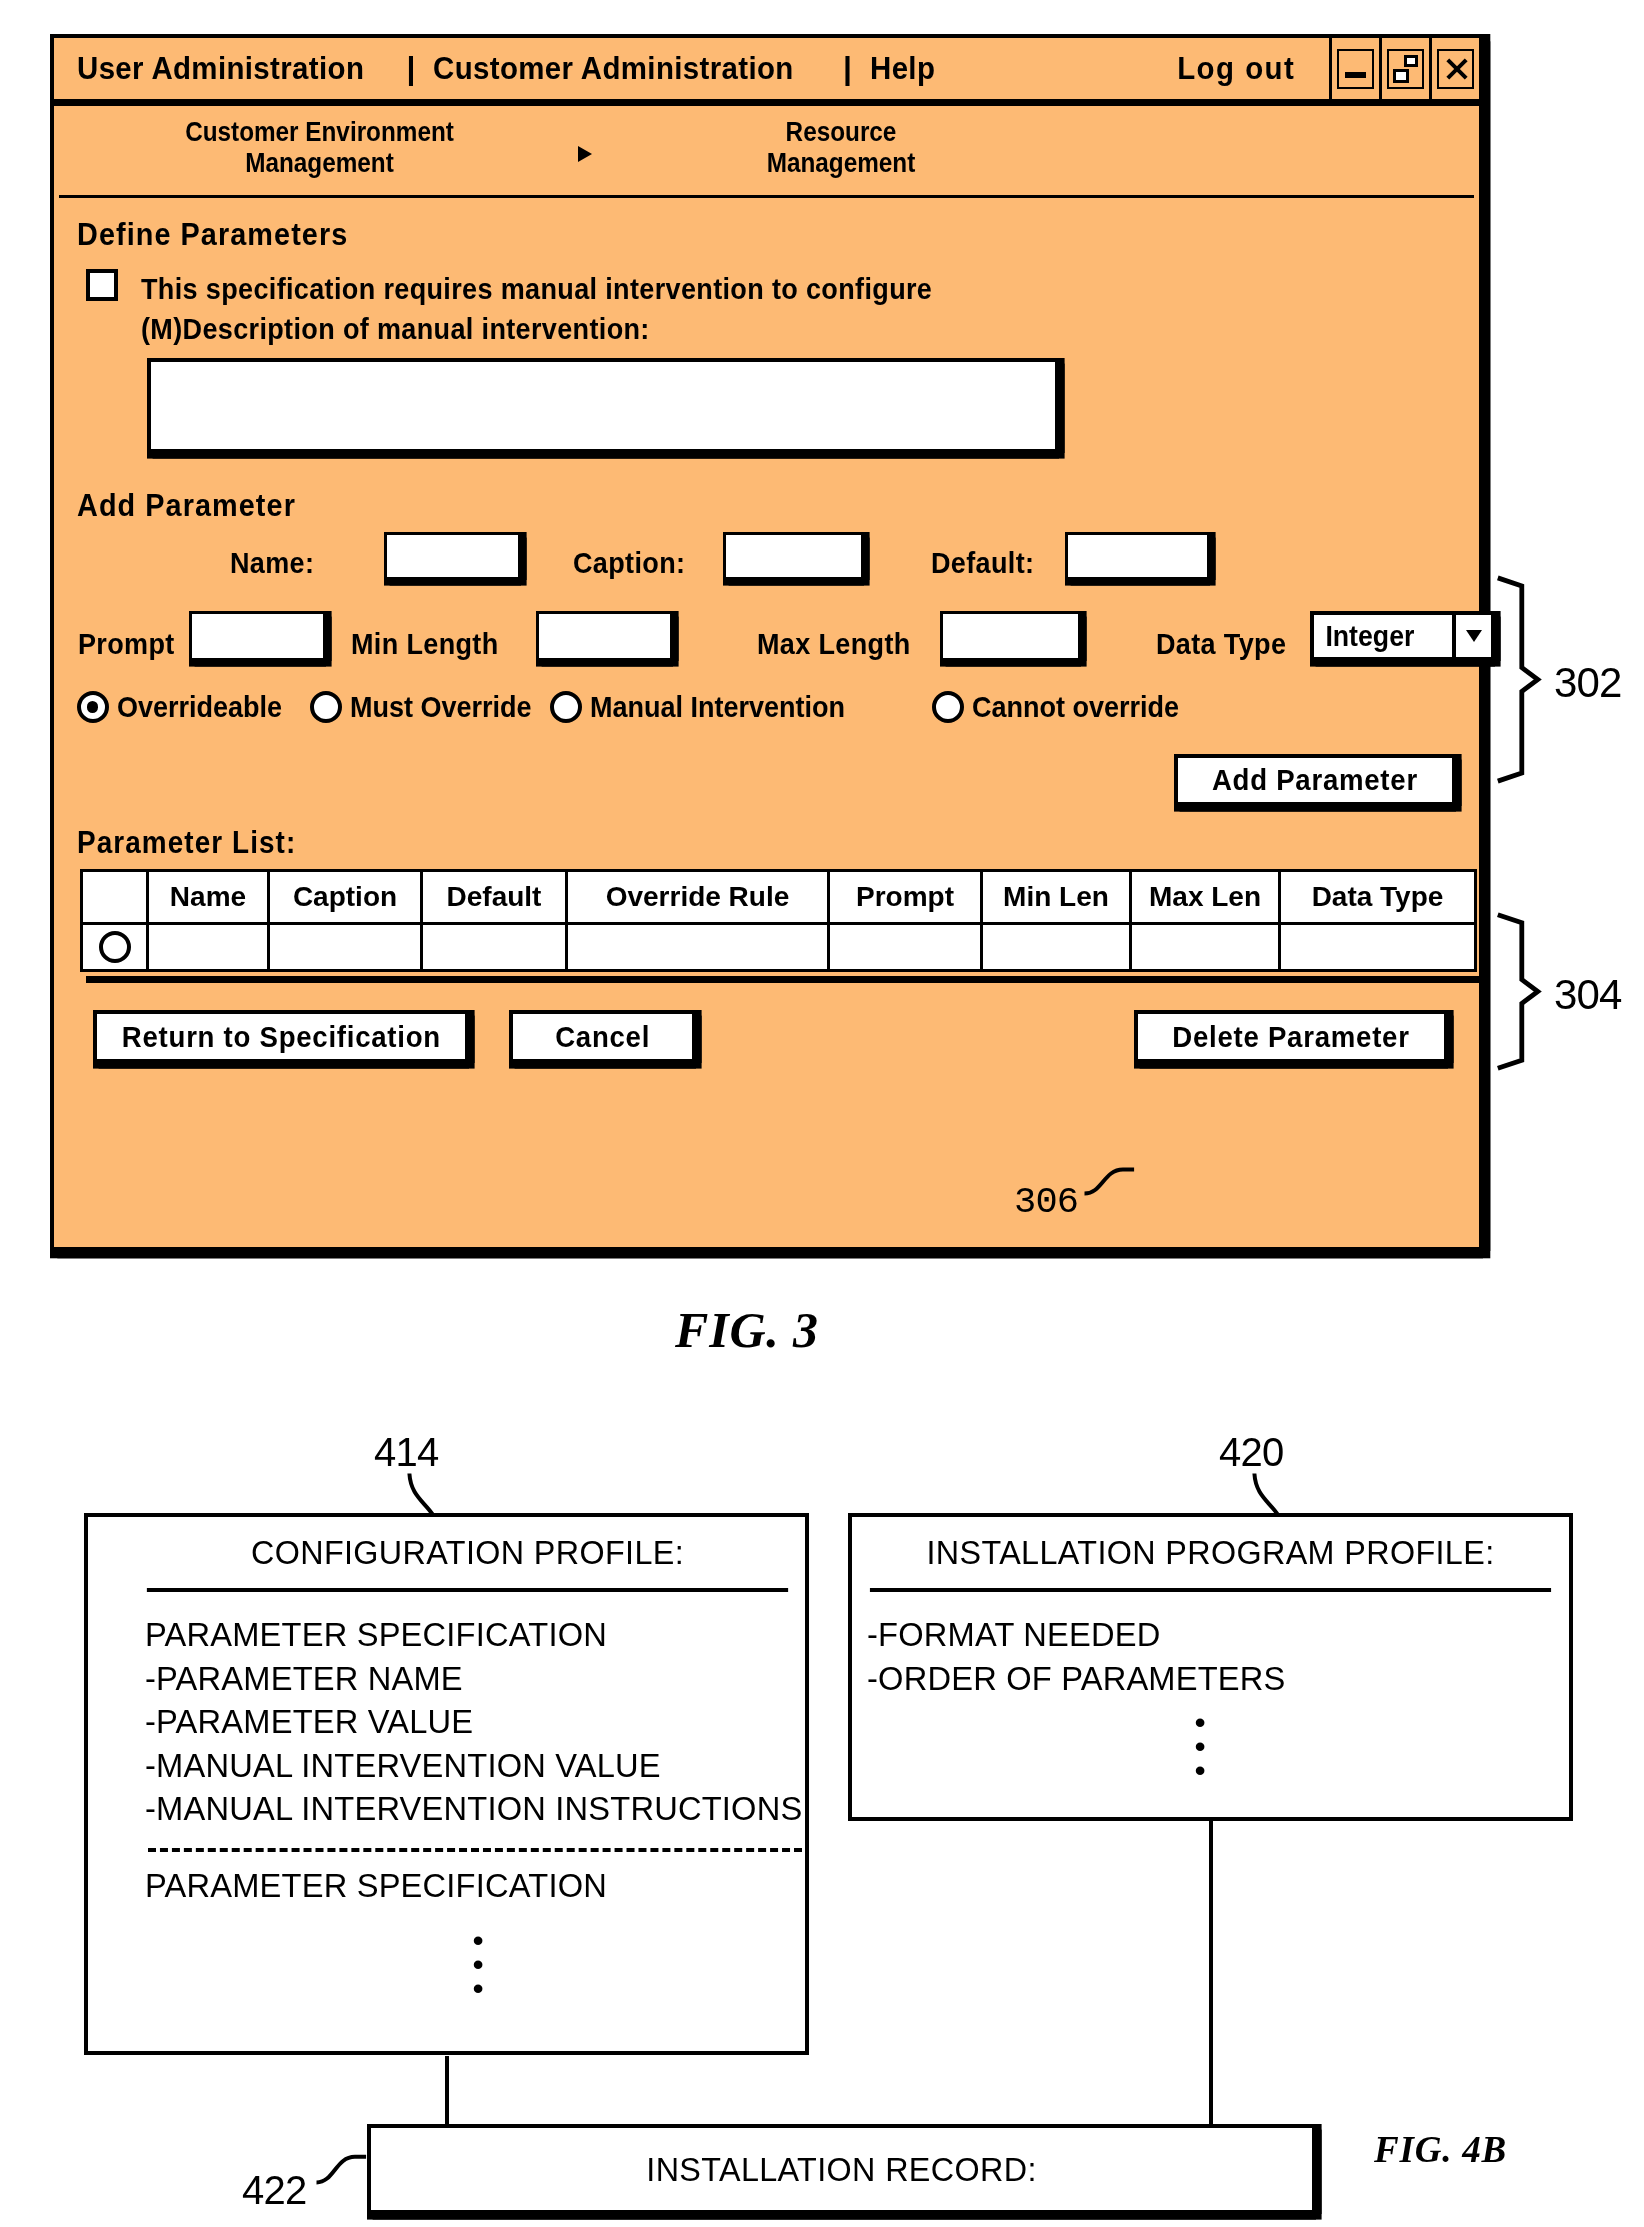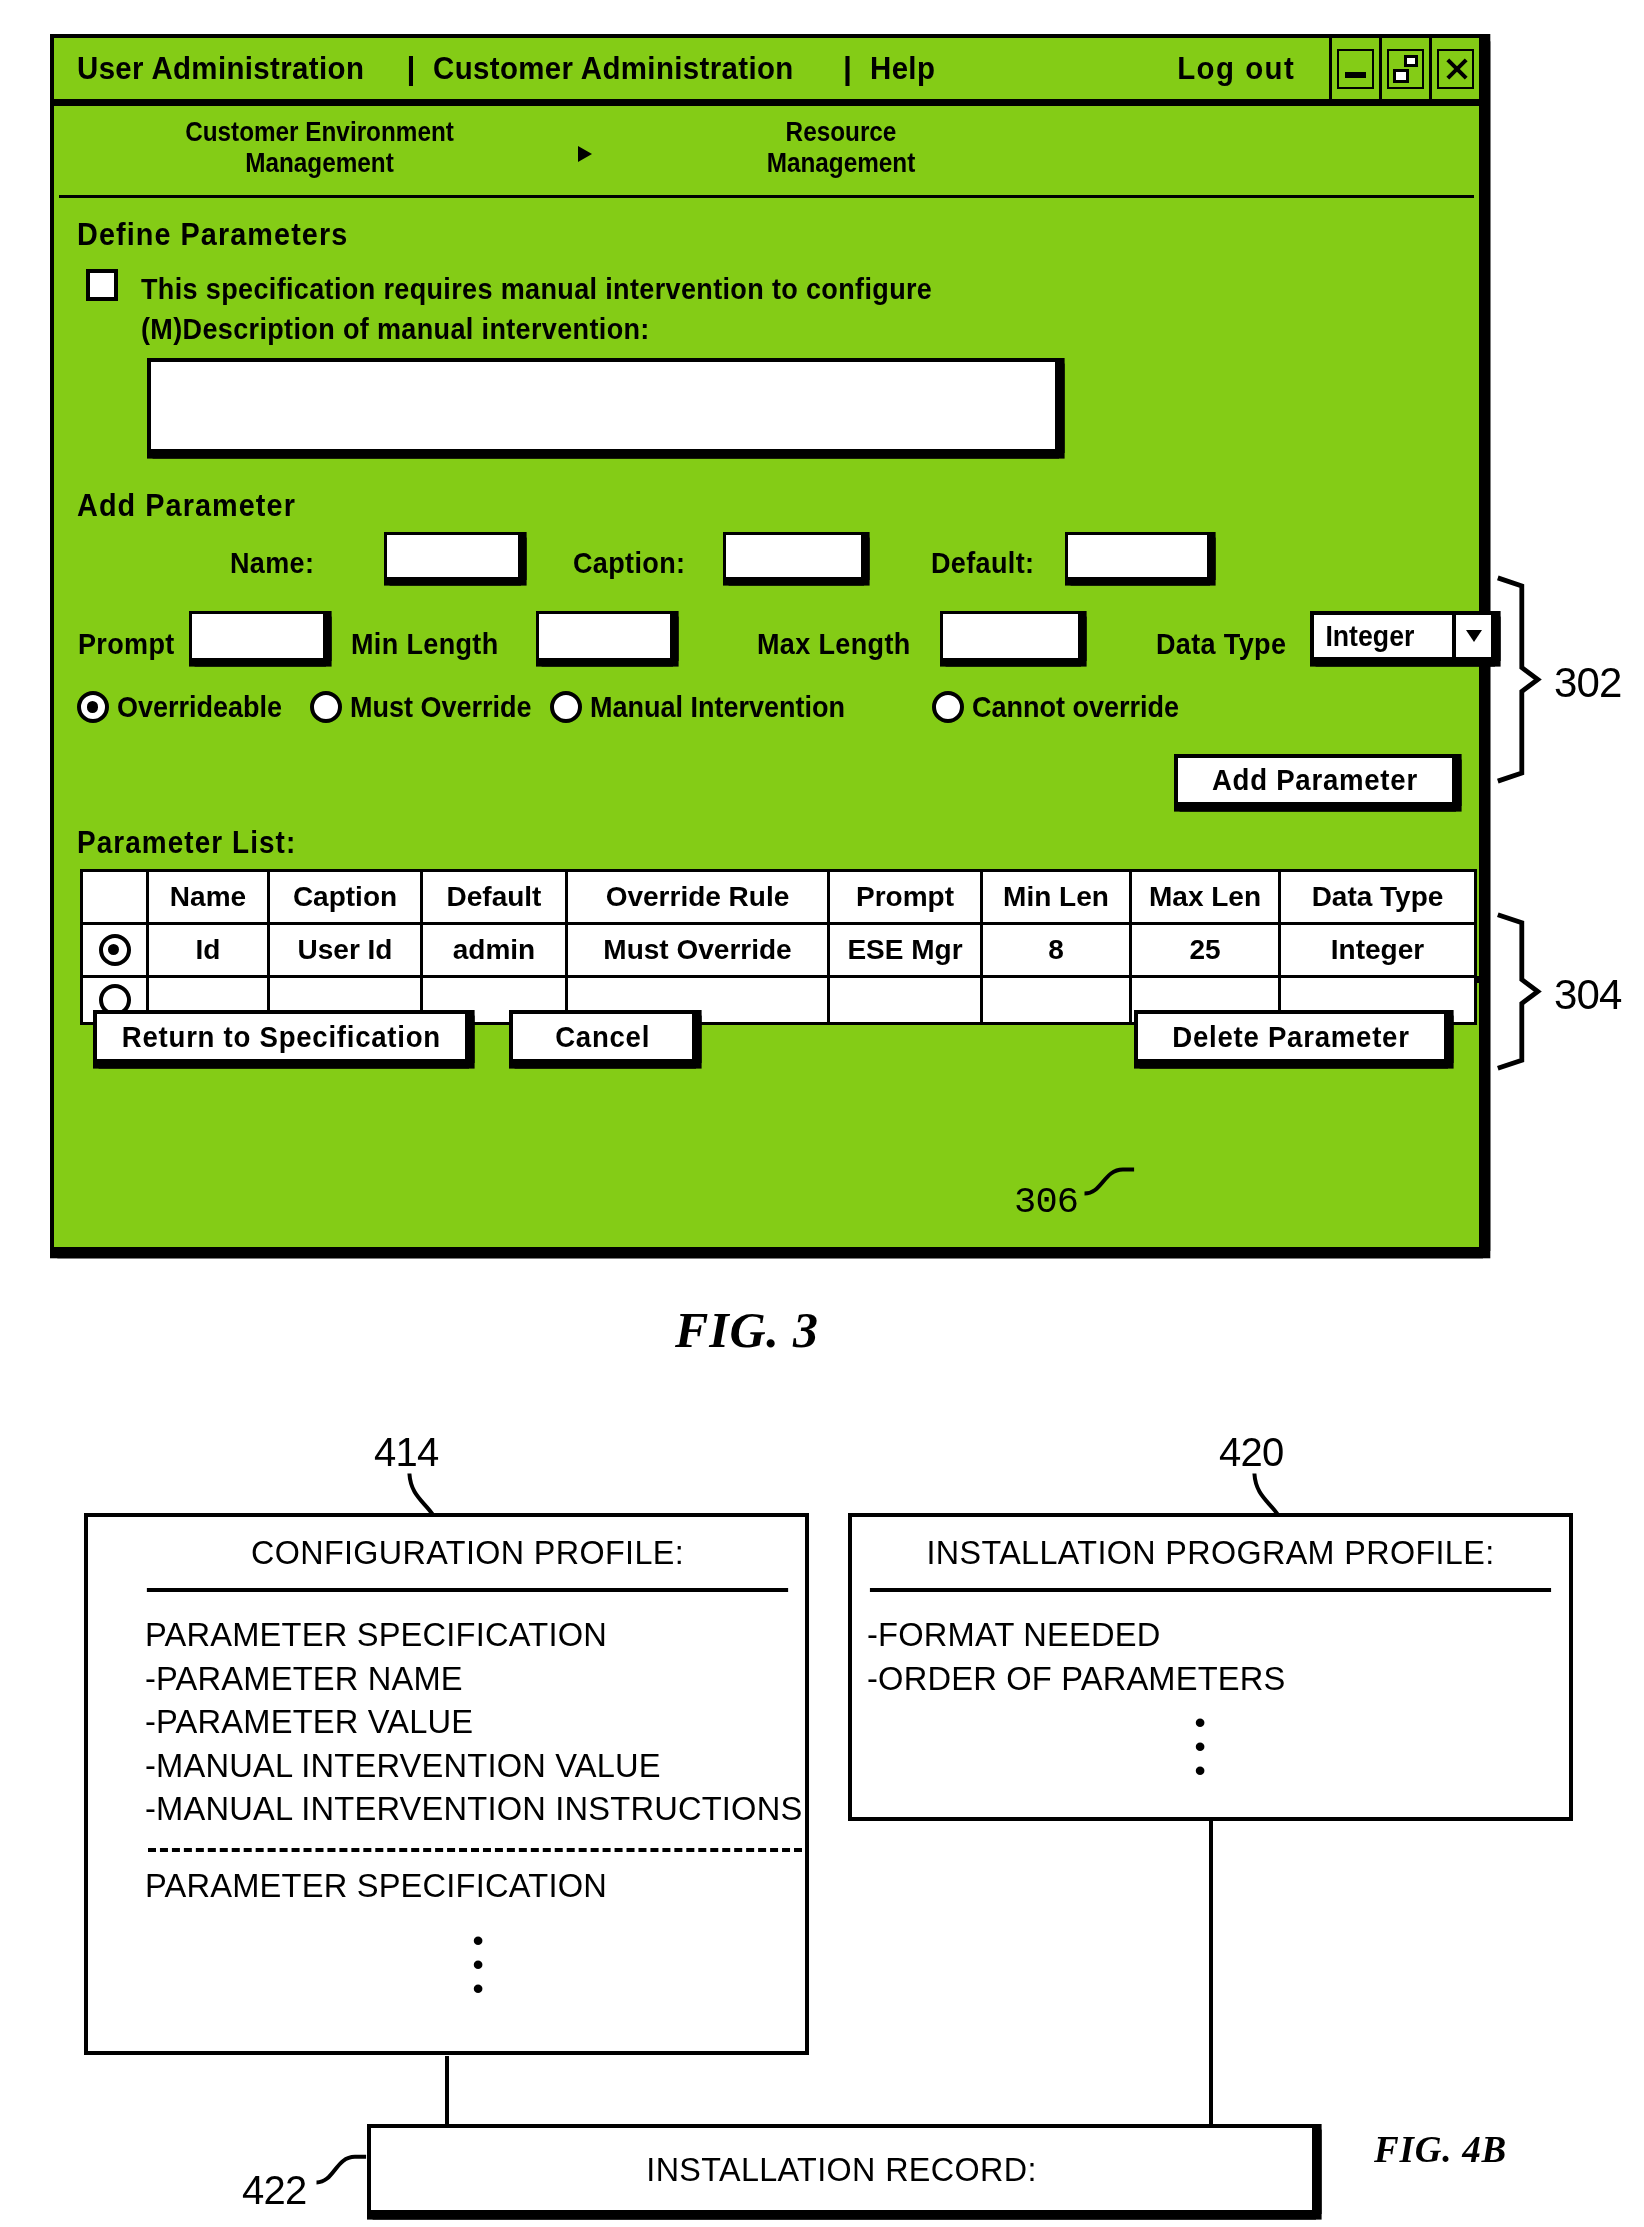--- a/index.html
+++ b/index.html
@@ -16,21 +16,21 @@
     overflow: hidden;
   }
 
   
   .app-window {
     position: absolute;
     left: 50px;
     top: 34px;
     width: 1433px;
     height: 1217px;
-    background: #84cc16;
+    background: #fdba74;
     border: 4px solid #000000;
     box-shadow: 7.3px 0 0 0 #000000, 0 7.3px 0 0 #000000, 7.3px 7.3px 0 0 #000000;
     box-sizing: border-box;
   }
 
   
   .titlebar {
     position: relative;
     height: 68px;
     border-bottom: 7.3px solid #000000;
@@ -547,33 +547,20 @@
           <th>Caption</th>
           <th>Default</th>
           <th>Override Rule</th>
           <th>Prompt</th>
           <th>Min Len</th>
           <th>Max Len</th>
           <th>Data Type</th>
         </tr>
       </thead>
       <tbody>
-        <tr>
-          <td class="radio-cell">
-              <div class="cell-radio sel"></div>
-            </td>
-          <td>Id</td>
-          <td>User Id</td>
-          <td>admin</td>
-          <td>Must Override</td>
-          <td>ESE Mgr</td>
-          <td>8</td>
-          <td>25</td>
-          <td>Integer</td>
-        </tr>
         <tr class="empty">
           <td class="radio-cell">
               <div class="cell-radio"></div>
             </td>
           <td></td>
           <td></td>
           <td></td>
           <td></td>
           <td></td>
           <td></td>

